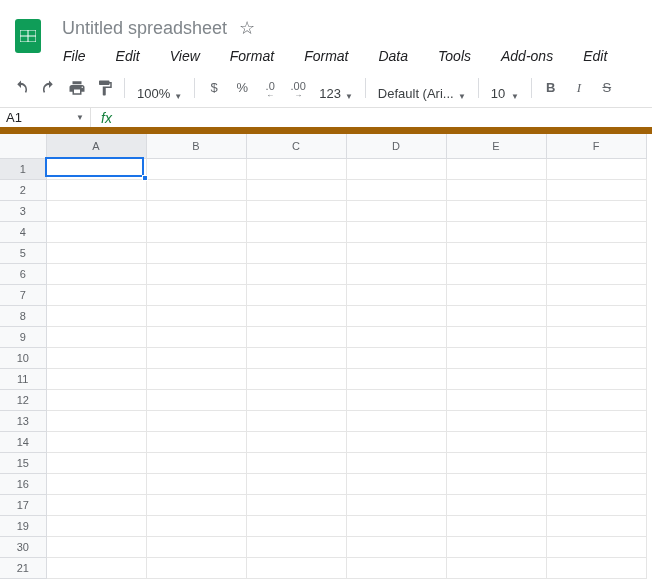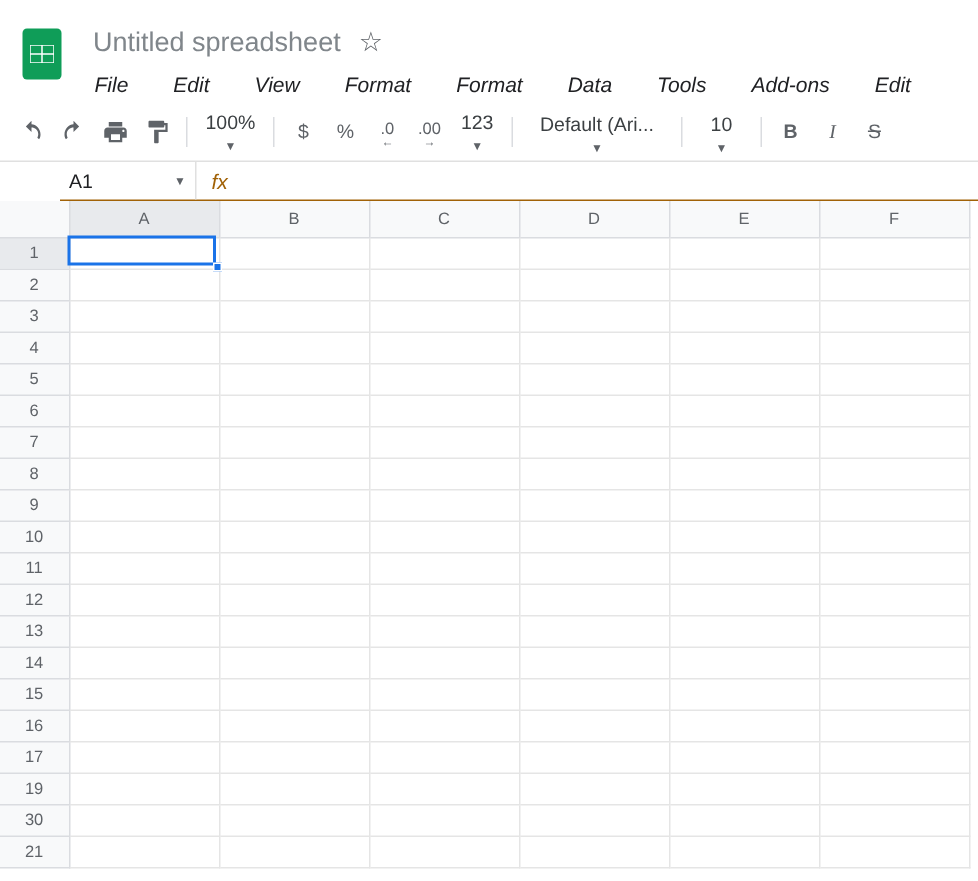--- a/index.html
+++ b/index.html
@@ -11,25 +11,25 @@
 .logo-grid rect { fill: none; stroke: #fff; stroke-width: 1; }
 .title-area { flex: 1; }
 .title-row { display: flex; align-items: center; height: 24px; }
 .doc-title { font-size: 18px; color: #80868b; padding: 2px 6px; border-radius: 3px; }
 .star { margin-left: 6px; color: #5f6368; cursor: pointer; font-size: 18px; }
 .menubar { display: flex; gap: 16px; margin-top: 4px; font-style: italic; }
 .menu-item { padding: 4px 7px; font-size: 14px; color: #202124; cursor: pointer; border-radius: 3px; }
 .toolbar { display: flex; align-items: center; padding: 4px 8px; border-bottom: 1px solid #e0e0e0; height: 40px; gap: 2px; }
 .tb-btn { height: 26px; min-width: 26px; display: flex; align-items: center; justify-content: center; cursor: pointer; border-radius: 3px; color: #5f6368; padding: 0 4px; }
 .tb-sep { width: 1px; height: 20px; background: #dadce0; margin: 0 4px; }
-.tb-dropdown { display: flex; align-items: center; gap: 4px; padding: 0 6px; font-size: 13px; color: #3c4043; flex-direction: column; }
+.tb-dropdown { display: flex; align-items: flex-end; gap: 4px; padding: 0 6px; font-size: 13px; color: #3c4043; }
 .caret { font-size: 8px; color: #5f6368; }
-.namebox-row { display: flex; align-items: center; border-bottom: 1px solid #a16207; height: 26px; margin-left: 40px; }
+.namebox-row { display: flex; align-items: center; border-bottom: 7px solid #a16207; height: 26px; }
 .namebox { width: 91px; height: 100%; display: flex; align-items: center; padding: 0 6px; font-size: 13px; border-right: 1px solid #e0e0e0; justify-content: space-between; }
-.fx { font-style: italic; color: #a16207; padding: 0 10px; font-size: 14px; text-align: right; }
+.fx { font-style: italic; color: #15803d; padding: 0 10px; font-size: 14px; text-align: right; }
 .grid-wrap { position: relative; }
 .grid { border-collapse: collapse; }
 .corner { width: 46px; height: 24px; background: #f8f9fa; border-right: 1px solid #dadce0; border-bottom: 1px solid #dadce0; }
 .col-h { width: 100px; height: 24px; background: #f8f9fa; border-right: 1px solid #dadce0; border-bottom: 1px solid #dadce0; text-align: center; font-size: 11px; color: #5f6368; font-weight: normal; }
 .col-h.sel { background: #e8eaed; }
 .row-h { width: 46px; height: 21px; background: #f8f9fa; border-right: 1px solid #dadce0; border-bottom: 1px solid #dadce0; text-align: center; font-size: 11px; color: #5f6368; font-weight: normal; }
 .row-h.sel { background: #e8eaed; }
 .cell { width: 100px; height: 21px; border-right: 1px solid #e5e5e5; border-bottom: 1px solid #e5e5e5; background: #fff; }
 .sel-overlay { position: absolute; border: 2px solid #1a73e8; pointer-events: none; }
 .sel-handle { position: absolute; width: 6px; height: 6px; background: #1a73e8; border: 1px solid #fff; pointer-events: auto; cursor: crosshair; }

